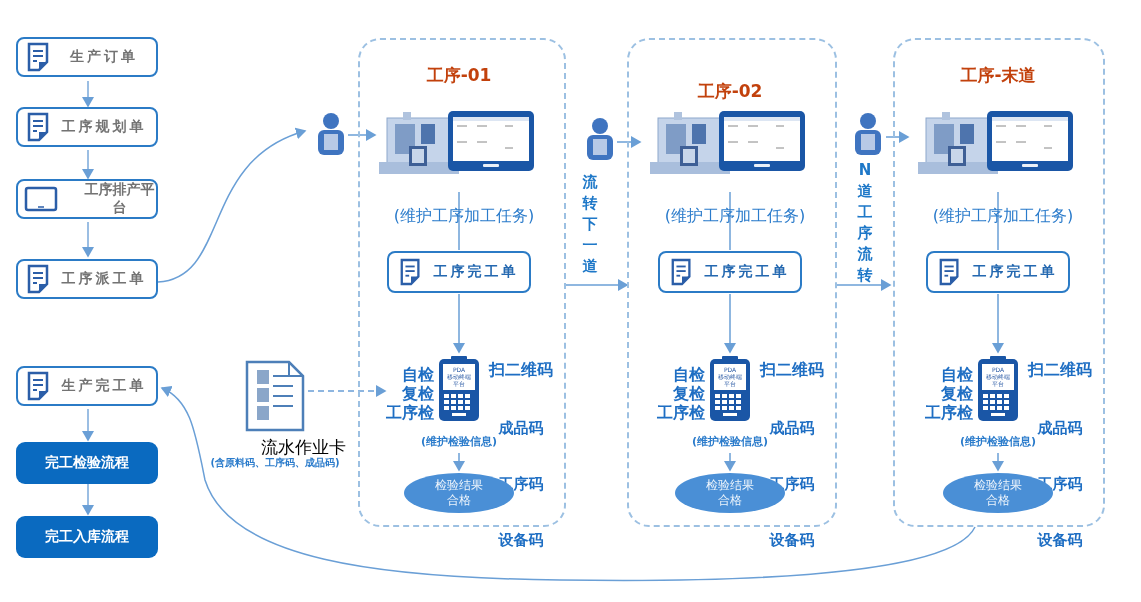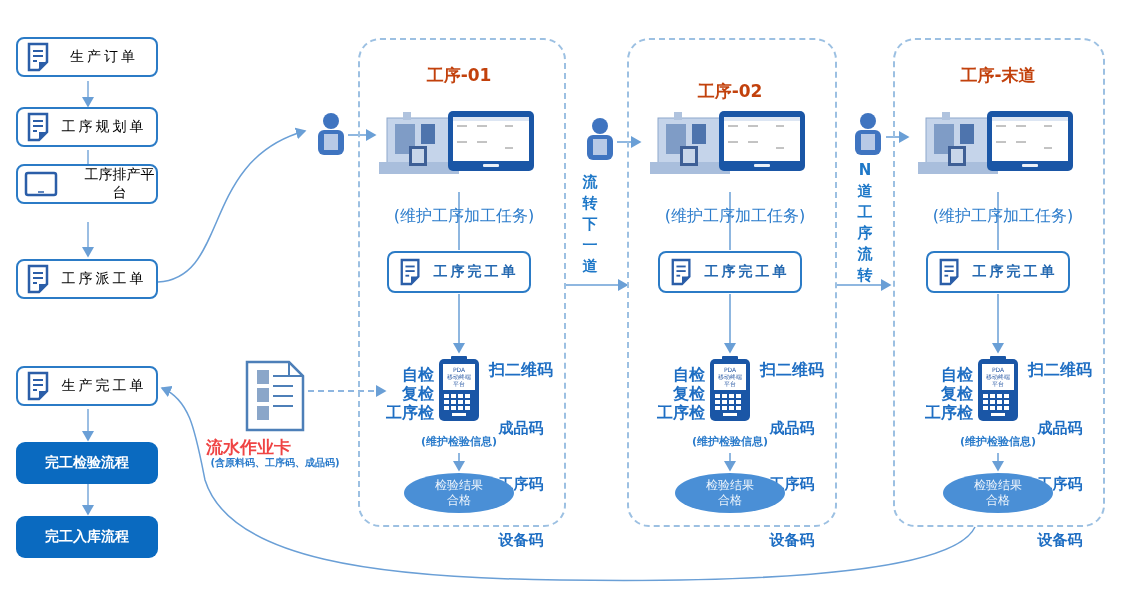--- a/index.html
+++ b/index.html
@@ -3,40 +3,40 @@
 <meta charset="utf-8">
 <style>
   html, body { margin:0; padding:0; background:#ffffff; }
   body { width:1141px; height:602px; position:relative; overflow:hidden;
          font-family:"DejaVu Sans", "Liberation Sans", sans-serif; color:#1f6fbf; }
   .abs { position:absolute; }
   svg.wires { position:absolute; left:0; top:0; width:1141px; height:602px; }
   .doc-box { position:absolute; left:16px; width:142px; height:40px; border:2px solid #2b7bc6; border-radius:8px;
              background:#fff; box-sizing:border-box; display:flex; align-items:center; }
   .doc-box .ico { width:26px; height:30px; margin-left:8px; flex:none; }
-  .doc-box .lbl { flex:1; text-align:center; font-size:14px; font-weight:normal; color:#000000; letter-spacing:3px; }
+  .doc-box .lbl { flex:1; text-align:center; font-size:14px; font-weight:bold; color:#737373; letter-spacing:3px; }
   .doc-box .lbl.tight { letter-spacing:0; }
   .filled-box { position:absolute; left:16px; width:142px; height:42px; background:#0a6ac0; border-radius:9px;
                 color:#fff; font-size:14px; font-weight:bold; display:flex; align-items:center; justify-content:center; }
   .stage { position:absolute; top:38px; border:2px dashed #9cc0e2; border-radius:22px; box-sizing:border-box; }
   .stage-title { position:absolute; font-size:17px; font-weight:bold; color:#c2410c; text-align:center; width:220px; }
   .task-label { position:absolute; font-size:16px; font-weight:normal; color:#2a7bcb; width:150px; text-align:center;margin-top:28px; }
   .done-box { position:absolute; width:144px; height:42px; border:2px solid #2b7bc6; border-radius:8px; background:#fff;
               box-sizing:border-box; display:flex; align-items:center; }
   .done-box .ico { width:24px; height:28px; margin-left:10px; }
   .done-box .lbl { flex:1; text-align:center; font-size:14px; font-weight:bold; color:#2468b0; letter-spacing:3px; }
   .checks { position:absolute; font-size:16px; font-weight:bold; color:#1e6ec3; text-align:right; line-height:19px; width:70px; }
   .scan { position:absolute; text-align:center; color:#1e6ec3; font-weight:bold; width:80px; }
   .scan .h { font-size:16px; line-height:20px; }
   .scan .s { font-size:15px; line-height:15px;margin-top:41px; }
   .info-label { position:absolute; font-size:11px; font-weight:bold; color:#2a7bcb; width:120px; text-align:center; }
   .result { position:absolute; width:110px; height:40px; border-radius:50%; background:#4a8fd6; color:#eef5fc;
             font-size:12px; line-height:15px; text-align:center; display:flex; flex-direction:column; justify-content:center; }
   .vtext { position:absolute; font-size:15px; font-weight:bold; color:#1e78c8; width:20px; text-align:center; line-height:21px; }
-  .card-title { position:absolute; font-size:17px; font-weight:bold; color:#ef4444; width:140px; text-align:left; }
+  .card-title { position:absolute; font-size:17px; font-weight:normal; color:#000000; width:140px; text-align:right; }
   .card-sub { position:absolute; font-size:10px; font-weight:bold; color:#2a7bcb; width:170px; text-align:center; }
 </style>
 </head>
 <body>
 
 <svg class="wires" viewBox="0 0 1141 602">
   <defs>
     <marker id="ah" markerWidth="8" markerHeight="8" refX="6" refY="4" orient="auto">
       <path d="M0,0 L7,4 L0,8 Z" fill="#6a9fd6"></path>
     </marker>
@@ -85,21 +85,21 @@
 <div class="doc-box" style="top:107px;">
   <svg class="ico" viewBox="0 0 26 30">
       <path d="M3,2 h18 v18 l-8,8 h-10 z" fill="none" stroke="#2b5ea8" stroke-width="2.5"></path>
       <path d="M13,28 l8,-8 h-8 z" fill="#2b5ea8"></path>
       <line x1="7" y1="9" x2="17" y2="9" stroke="#2b5ea8" stroke-width="2"></line>
       <line x1="7" y1="14" x2="17" y2="14" stroke="#2b5ea8" stroke-width="2"></line>
       <line x1="7" y1="19" x2="11" y2="19" stroke="#2b5ea8" stroke-width="2"></line>
     </svg>
   <span class="lbl">工序规划单</span>
 </div>
-<div class="doc-box" style="top:164px;gap:25px;">
+<div class="doc-box" style="top:179px;gap:25px;">
   <svg class="ico" style="width:34px;margin-left:6px" viewBox="0 0 34 26">
       <rect x="2" y="2" width="30" height="22" rx="2" fill="none" stroke="#2b5ea8" stroke-width="2.5"></rect>
       <line x1="14" y1="21" x2="20" y2="21" stroke="#2b5ea8" stroke-width="1.5"></line>
     </svg>
   <span class="lbl tight">工序排产平台</span>
 </div>
 <div class="doc-box" style="top:259px;">
   <svg class="ico" viewBox="0 0 26 30">
       <path d="M3,2 h18 v18 l-8,8 h-10 z" fill="none" stroke="#2b5ea8" stroke-width="2.5"></path>
       <path d="M13,28 l8,-8 h-8 z" fill="#2b5ea8"></path>

